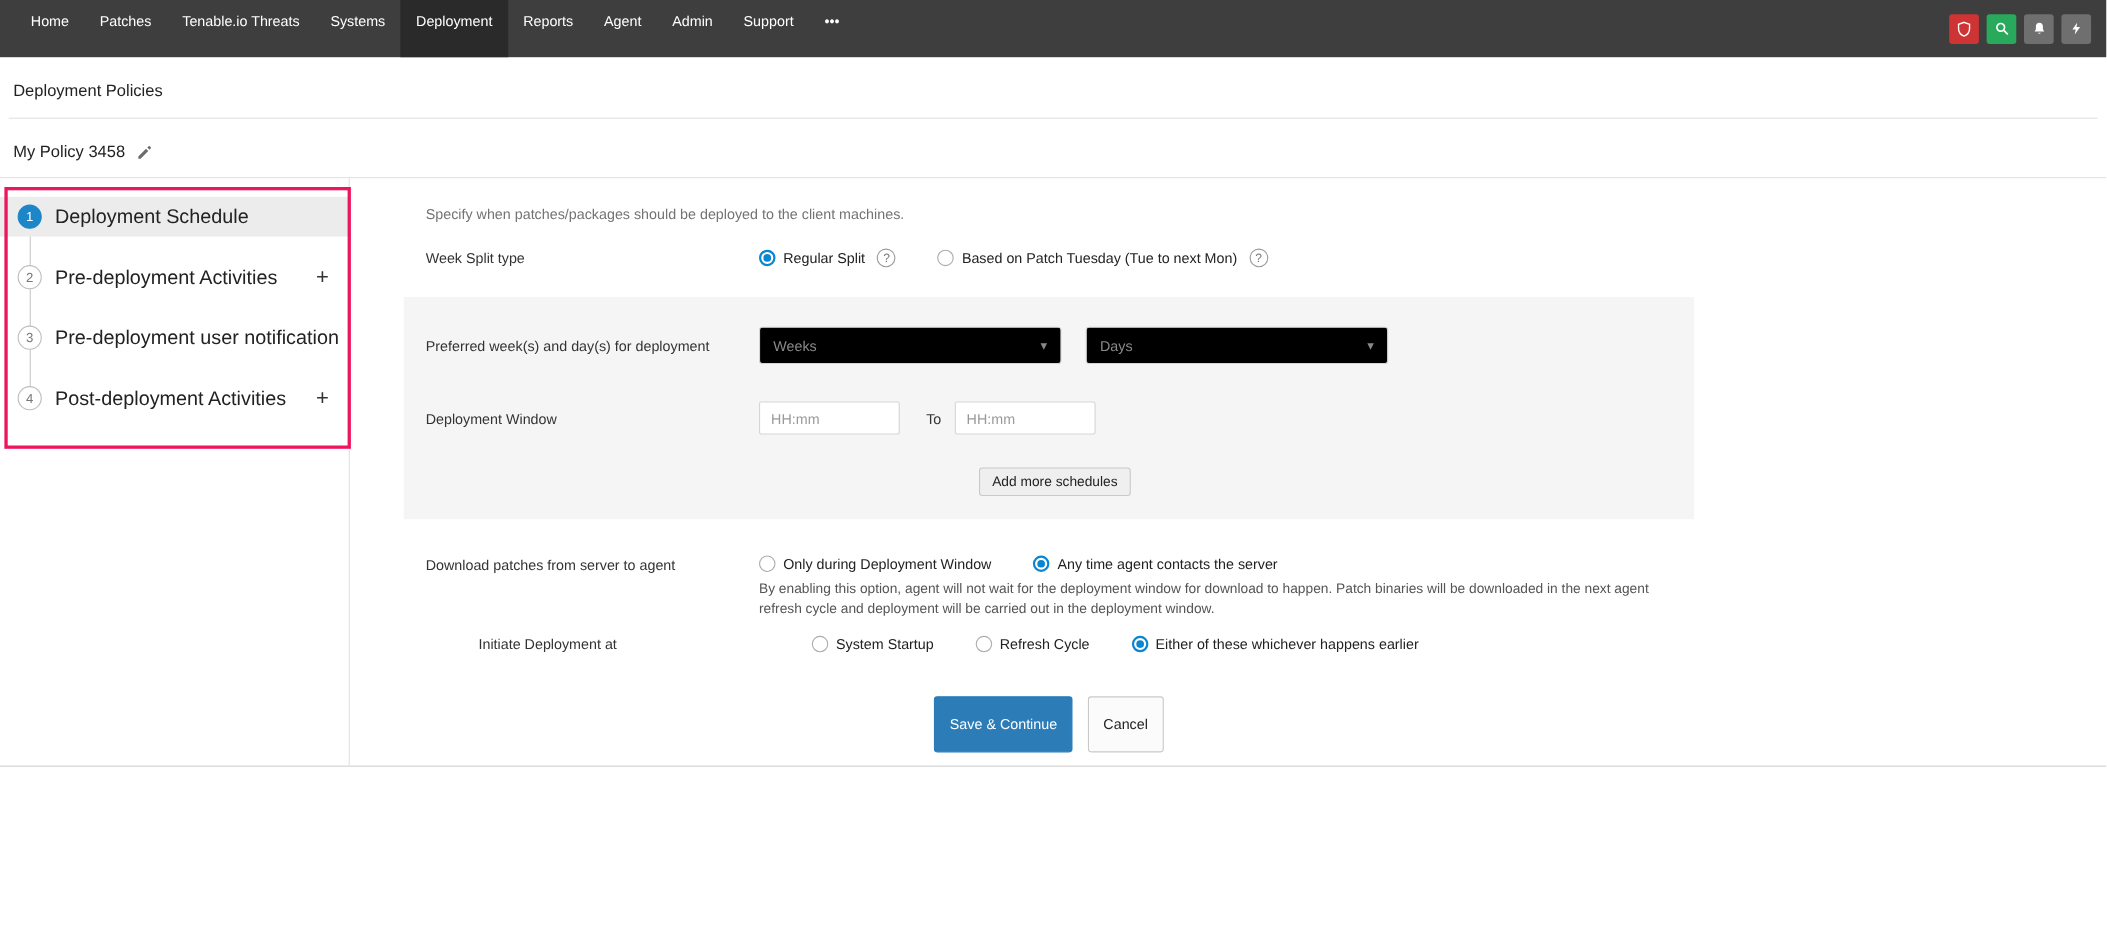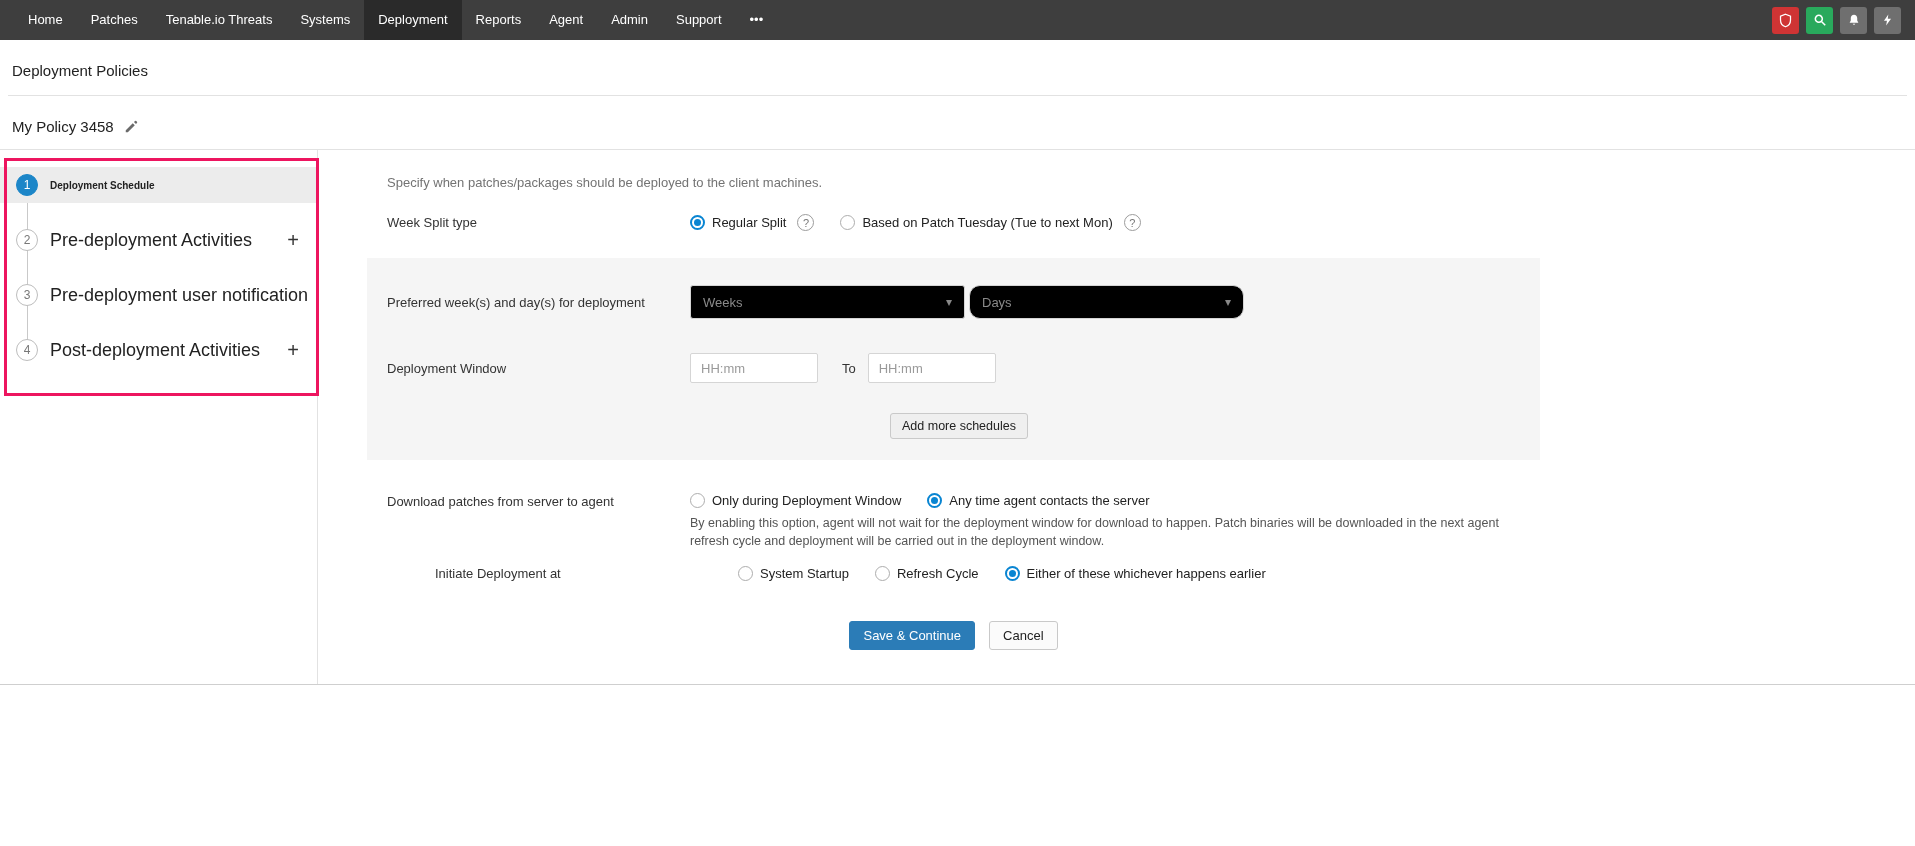--- a/index.html
+++ b/index.html
@@ -1,19 +1,19 @@
 <!DOCTYPE html>
 <html><head>
 <meta charset="utf-8">
 <style>
   * { margin:0; padding:0; box-sizing:border-box; }
   html,body { width:1915px; height:846px; background:#fff; font-family:"Liberation Sans",sans-serif; color:#333; overflow:hidden; }
 
   
-  .topnav { height:40px; background:#3e3e3e; display:flex; align-items:stretch; padding-left:14px; }
+  .topnav { height:52px; background:#3e3e3e; display:flex; align-items:stretch; padding-left:14px; }
   .nav-item { color:#fff; font-size:13px; padding:0 14px; line-height:40px; cursor:pointer; white-space:nowrap; }
   .nav-item.active { background:#2a2a2a; }
   .nav-icons { margin-left:auto; display:flex; align-items:center; gap:7px; padding-right:14px; }
   .icon-btn { width:27px; height:27px; border-radius:3px; display:flex; align-items:center; justify-content:center; cursor:pointer; }
   .icon-btn.red { background:#cf3434; }
   .icon-btn.green { background:#29a95c; }
   .icon-btn.gray { background:#6f6f6f; }
 
   
   .page-header { padding:22px 10px 16px 12px; font-size:15px; color:#222; }
@@ -25,62 +25,62 @@
 
   
   .sidebar { width:318px; border-right:1px solid #e2e2e2; position:relative; padding-top:17px; flex-shrink:0; }
   .step-connector { position:absolute; left:27px; top:35px; width:1px; height:165px; background:#c9c9c9; z-index:0; }
   .step { position:relative; z-index:1; display:flex; align-items:center; height:36px; margin-bottom:19px; padding-left:16px; cursor:pointer; }
   .step.active { background:#ececec; }
   .step-num { width:22px; height:22px; border-radius:50%; background:#fff; border:1px solid #bdbdbd; color:#777;
               display:flex; align-items:center; justify-content:center; font-size:12px; margin-right:12px; flex-shrink:0; }
   .step.active .step-num { background:#1c86c8; border-color:#1c86c8; color:#fff; }
   .step-label { font-size:18px; color:#222; }
-  .step.active .step-label { font-weight:bold; font-size:10px; }
+  .step.active .step-label { font-weight:normal; font-size:18px; }
   .step-add { margin-left:auto; margin-right:18px; font-size:20px; font-weight:300; color:#333; cursor:pointer; line-height:1; }
   .highlight-box { position:absolute; left:4px; top:8px; width:315px; height:238px; border:3px solid #ed155f; z-index:6; pointer-events:none; }
 
   
   .main { flex:1; padding:25px 0 0 69px; position:relative; }
   .intro { font-size:13px; color:#737373; }
   .form-row { display:flex; align-items:center; }
   .form-label { width:303px; flex-shrink:0; font-size:13px; color:#333; }
   .row-weeksplit { margin-top:24px; }
 
-  .radio-group { display:flex; align-items:center; gap:26px; }
+  .radio-group { display:flex; align-items:center; gap:38px; }
   .radio-option { display:flex; align-items:center; gap:7px; cursor:pointer; }
   .radio { width:15px; height:15px; border-radius:50%; border:1px solid #adadad; background:#fff; position:relative; flex-shrink:0; }
   .radio.checked { border:2px solid #0985d2; }
   .radio.checked::after { content:''; position:absolute; inset:2px; border-radius:50%; background:#0985d2; }
   .radio-label { font-size:13px; color:#222; }
   .help-badge { width:17px; height:17px; border-radius:50%; border:1px solid #9c9c9c; color:#777; font-size:11px;
                 display:inline-flex; align-items:center; justify-content:center; margin-left:4px; cursor:pointer; }
 
   .panel { margin-top:27px; margin-left:-20px; width:1173px; background:#f5f5f5; padding:27px 0 0 20px; height:202px; }
   .select { width:275px; height:34px; background:#000000; border:1px solid #d5d5d5; border-radius:3px; display:flex;
             align-items:center; justify-content:space-between; padding:0 12px; cursor:pointer; }
   .select-value { font-size:13px; color:#8a8a8a; }
   .chevron { color:#888; font-size:12px; }
-  .select + .select { margin-left:4px;border-radius:11px; }
+  .select + .select { margin-left:22px; }
   .row-window { margin-top:34px; }
   .time-input { width:128px; height:30px; border:1px solid #d5d5d5; border-radius:2px; padding:0 10px; font-size:13px;
                 font-family:"Liberation Sans",sans-serif; color:#333; outline:none; }
   .time-input::placeholder { color:#9a9a9a; }
   .to-label { font-size:13px; color:#333; margin:0 12px 0 24px; }
   .add-schedules { margin-top:30px; margin-left:503px; display:inline-block; background:#efefef; border:1px solid #c9c9c9;
                    border-radius:3px; font-size:12.5px; color:#222; padding:5px 11px; cursor:pointer;
                    font-family:"Liberation Sans",sans-serif; }
 
   .row-download { margin-top:33px; align-items:flex-start; }
   .row-download .form-label { padding-top:1px; }
   .help-text { font-size:12.5px; color:#555; line-height:1.45; max-width:838px; margin-top:6px; }
   .row-initiate { margin-top:16px; align-items:flex-start;margin-left:48px; }
 
   .actions { width:1173px; margin-left:-20px; margin-top:40px; display:flex; justify-content:center; gap:14px; }
-  .btn { font-size:13px; font-family:"Liberation Sans",sans-serif; border-radius:3px; padding:6px 13px; cursor:pointer;text-align:center; }
+  .btn { font-size:13px; font-family:"Liberation Sans",sans-serif; border-radius:3px; padding:17px 13px; cursor:pointer;text-align:center; }
   .btn-primary { background:#2b7cb7; border:1px solid #2b7cb7; color:#fff; }
   .btn-secondary { background:#fbfbfb; border:1px solid #c9c9c9; color:#222; }
 
   .edit-icon { cursor:pointer; display:inline-flex; }
   svg { display:block; }
 </style>
 </head>
 <body>
 
 <div class="topnav">

